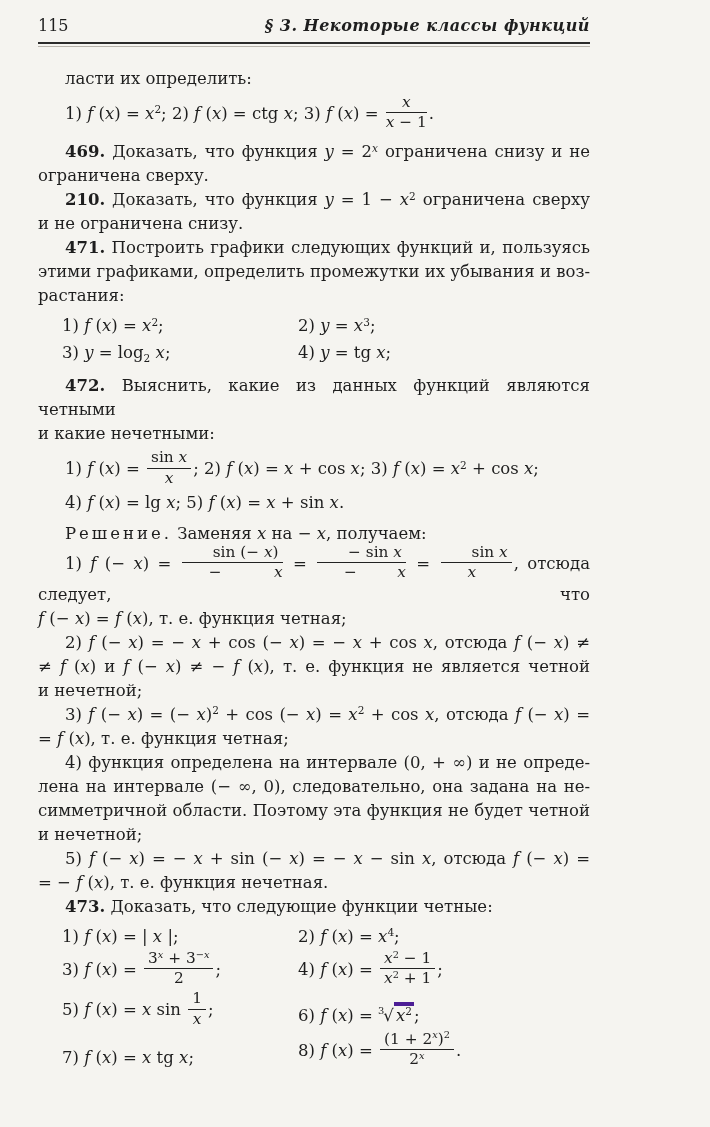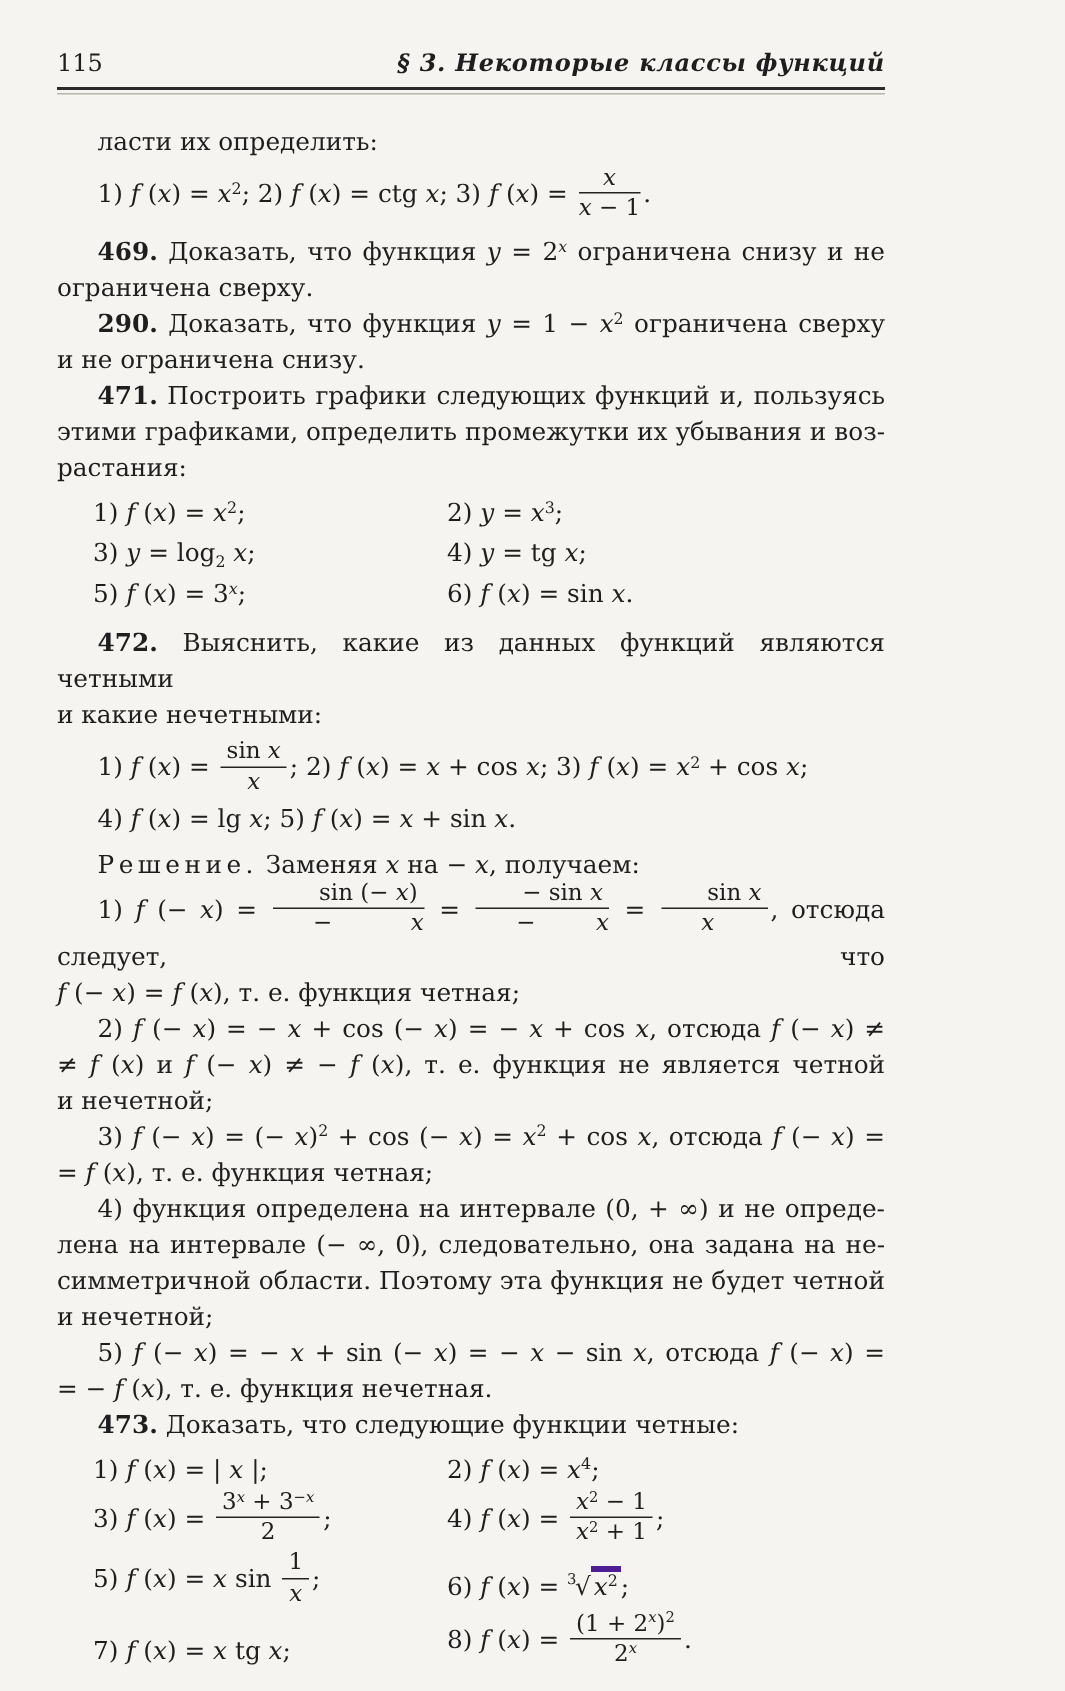--- a/index.html
+++ b/index.html
@@ -2,21 +2,21 @@
 <html lang="ru" style="--paper: #f5f4f0; --ink: #1e1e1e; --rule: #2b2b2b;"><head>
 <meta charset="utf-8">
 <title>115 — § 3. Некоторые классы функций</title>
 <style>
   :root{ --paper:#f5f4f0; --ink:#1e1e1e; --rule:#2b2b2b; }
   *{margin:0;padding:0;box-sizing:border-box;}
   html,body{width:710px;}
   body{background:var(--paper);}
   .page{
     width:624px;height:1127px;overflow:hidden;
-    padding:30px 34px 0 38px;
+    padding:14px 34px 0 38px;
     background:var(--paper);color:var(--ink);
     font-family:"DejaVu Serif","Liberation Serif",serif;
     font-size:16.5px;line-height:24px;
   }
   .pagehead{display:flex;justify-content:space-between;align-items:baseline;font-size:16px;}
   .hd-title{font-style:italic;font-weight:600;letter-spacing:0.5px;}
   .rule{height:2px;background:var(--rule);margin-top:4px;}
   .rule2{height:1px;background:#b8b4ac;margin-top:2px;}
   #content{margin-top:20px;}
   .para .ln{min-height:24px;}
@@ -55,40 +55,36 @@
         <div class="ln">ласти их определить:</div>
       </div>
       <div class="display">
         <div class="ln">1) <span class="it">f</span> (<span class="it">x</span>) = <span class="it">x</span><span class="sp">2</span>;  2) <span class="it">f</span> (<span class="it">x</span>) = ctg <span class="it">x</span>;  3) <span class="it">f</span> (<span class="it">x</span>) = <span class="frac"><span class="fn"><span class="it">x</span></span><span class="fd"><span class="it">x</span> − 1</span></span>.</div>
       </div>
       <div class="para">
         <div class="ln"><span class="bd">469.</span> Доказать, что функция <span class="it">y</span> = 2<span class="sp it">x</span> ограничена снизу и не</div>
         <div class="ln">ограничена сверху.</div>
       </div>
       <div class="para">
-        <div class="ln"><span class="bd">290.</span> Доказать, что функция <span class="it">y</span> = 1 − <span class="it">x</span><span class="sp">2</span> ограничена сверху</div>
+        <div class="ln"><span class="bd">210.</span> Доказать, что функция <span class="it">y</span> = 1 − <span class="it">x</span><span class="sp">2</span> ограничена сверху</div>
         <div class="ln">и не ограничена снизу.</div>
       </div>
       <div class="para">
         <div class="ln"><span class="bd">471.</span> Построить графики следующих функций и,  пользуясь</div>
         <div class="ln">этими графиками, определить промежутки их убывания и воз-</div>
         <div class="ln">растания:</div>
       </div>
       <div class="cols">
         <div class="row">
           <div class="cl">1) <span class="it">f</span> (<span class="it">x</span>) = <span class="it">x</span><span class="sp">2</span>;</div>
           <div class="cr">2) <span class="it">y</span> = <span class="it">x</span><span class="sp">3</span>;</div>
         </div>
         <div class="row">
           <div class="cl">3) <span class="it">y</span> = log<span class="sb">2</span> <span class="it">x</span>;</div>
           <div class="cr">4) <span class="it">y</span> = tg <span class="it">x</span>;</div>
-        </div>
-        <div class="row">
-          <div class="cl">5) <span class="it">f</span> (<span class="it">x</span>) = 3<span class="sp it">x</span>;</div>
-          <div class="cr">6) <span class="it">f</span> (<span class="it">x</span>) = sin <span class="it">x</span>.</div>
         </div>
       </div>
       <div class="para">
         <div class="ln"><span class="bd">472.</span> Выяснить, какие из данных функций являются четными</div>
         <div class="ln">и какие нечетными:</div>
       </div>
       <div class="display">
         <div class="ln">1) <span class="it">f</span> (<span class="it">x</span>) = <span class="frac"><span class="fn">sin <span class="it">x</span></span><span class="fd"><span class="it">x</span></span></span>;  2) <span class="it">f</span> (<span class="it">x</span>) = <span class="it">x</span> + cos <span class="it">x</span>;  3) <span class="it">f</span> (<span class="it">x</span>) = <span class="it">x</span><span class="sp">2</span> + cos <span class="it">x</span>;</div>
         <div class="ln">4) <span class="it">f</span> (<span class="it">x</span>) = lg <span class="it">x</span>;  5) <span class="it">f</span> (<span class="it">x</span>) = <span class="it">x</span> + sin <span class="it">x</span>.</div>
       </div>

